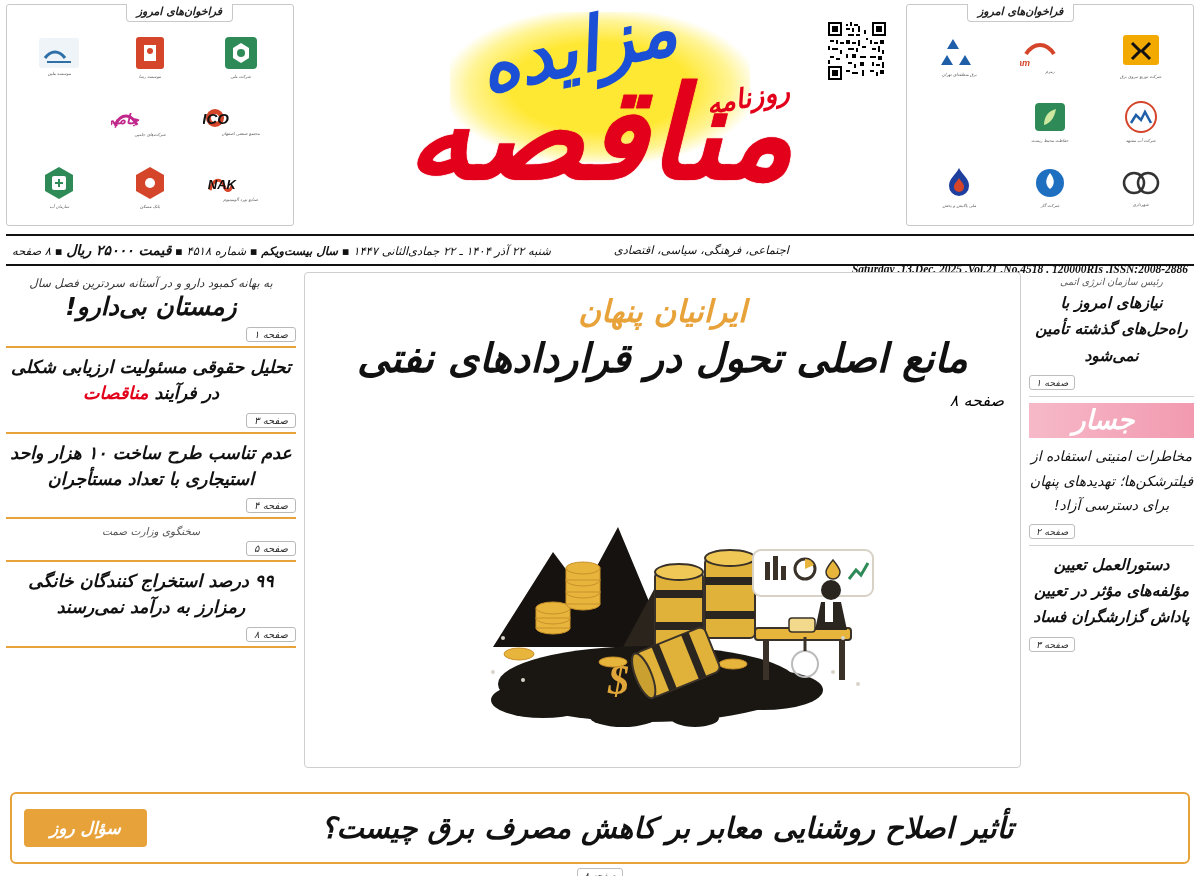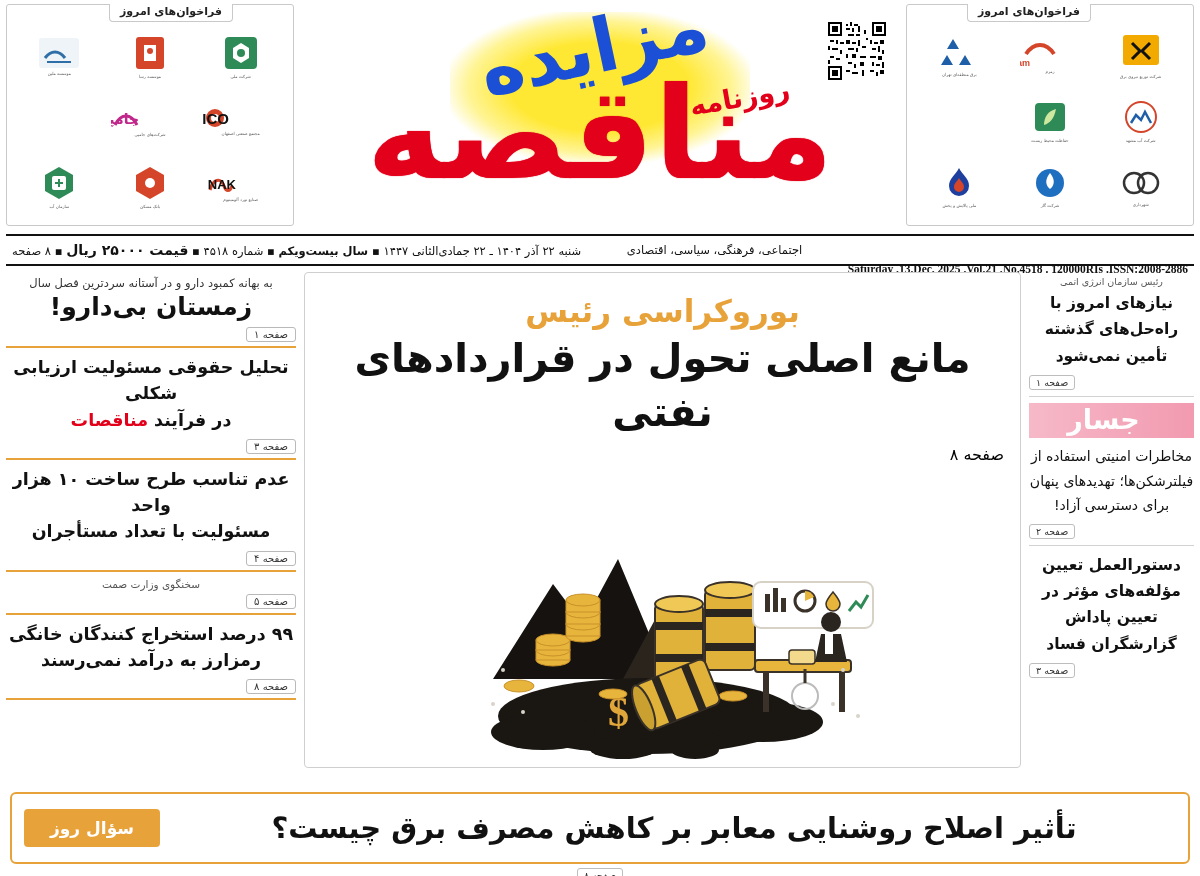--- a/index.html
+++ b/index.html
@@ -7,20 +7,21 @@
     margin: 0; padding: 0;
     width: 1200px; height: 876px;
     background: #ffffff;
     font-family: "DejaVu Sans", "Liberation Sans", sans-serif;
   }
   .page {
     position: relative;
     width: 1200px; height: 876px;
     overflow: hidden;
     background: #fff;
+    font-style: italic;
   }
 
   
   .top {
     display: flex;
     flex-direction: row-reverse;
     align-items: flex-start;
     height: 232px;
     padding: 4px 6px 0 6px;
     gap: 4px;
@@ -517,21 +518,21 @@
         </div>
         <div class="page-ref">
           <span class="chip">صفحه ۳</span>
         </div>
       </div>
       <hr class="rule-orange">
 
       <div>
         <div class="news-title">
           <span>عدم تناسب طرح ساخت ۱۰ هزار واحد</span><br>
-          <span>مسئولیت با تعداد مستأجران</span>
+          <span>استیجاری با تعداد مستأجران</span>
         </div>
         <div class="page-ref">
           <span class="chip">صفحه ۴</span>
         </div>
       </div>
       <hr class="rule-orange">
 
       <div>
         <div class="news-sub">سخنگوی وزارت صمت</div>
         <div class="page-ref">
@@ -547,21 +548,21 @@
         </div>
         <div class="page-ref">
           <span class="chip">صفحه ۸</span>
         </div>
       </div>
       <hr class="rule-orange">
     </div>
 
     <div class="col-center">
       <div class="main-box">
-        <div class="main-kicker">بوروکراسی رئیس</div>
+        <div class="main-kicker">ایرانیان پنهان</div>
         <div class="main-head">مانع اصلی تحول در قراردادهای نفتی</div>
         <div class="main-chip">
           <span class="chip">صفحه ۸</span>
         </div>
         <div class="illus">
           <svg width="460" height="300" viewBox="0 0 460 300">
 
             <path d="M60 215 L120 120 L150 160 L185 95 L235 215 Z" fill="#15120f"></path>
             <path d="M190 215 L225 150 L265 215 Z" fill="#2a241d"></path>
 

